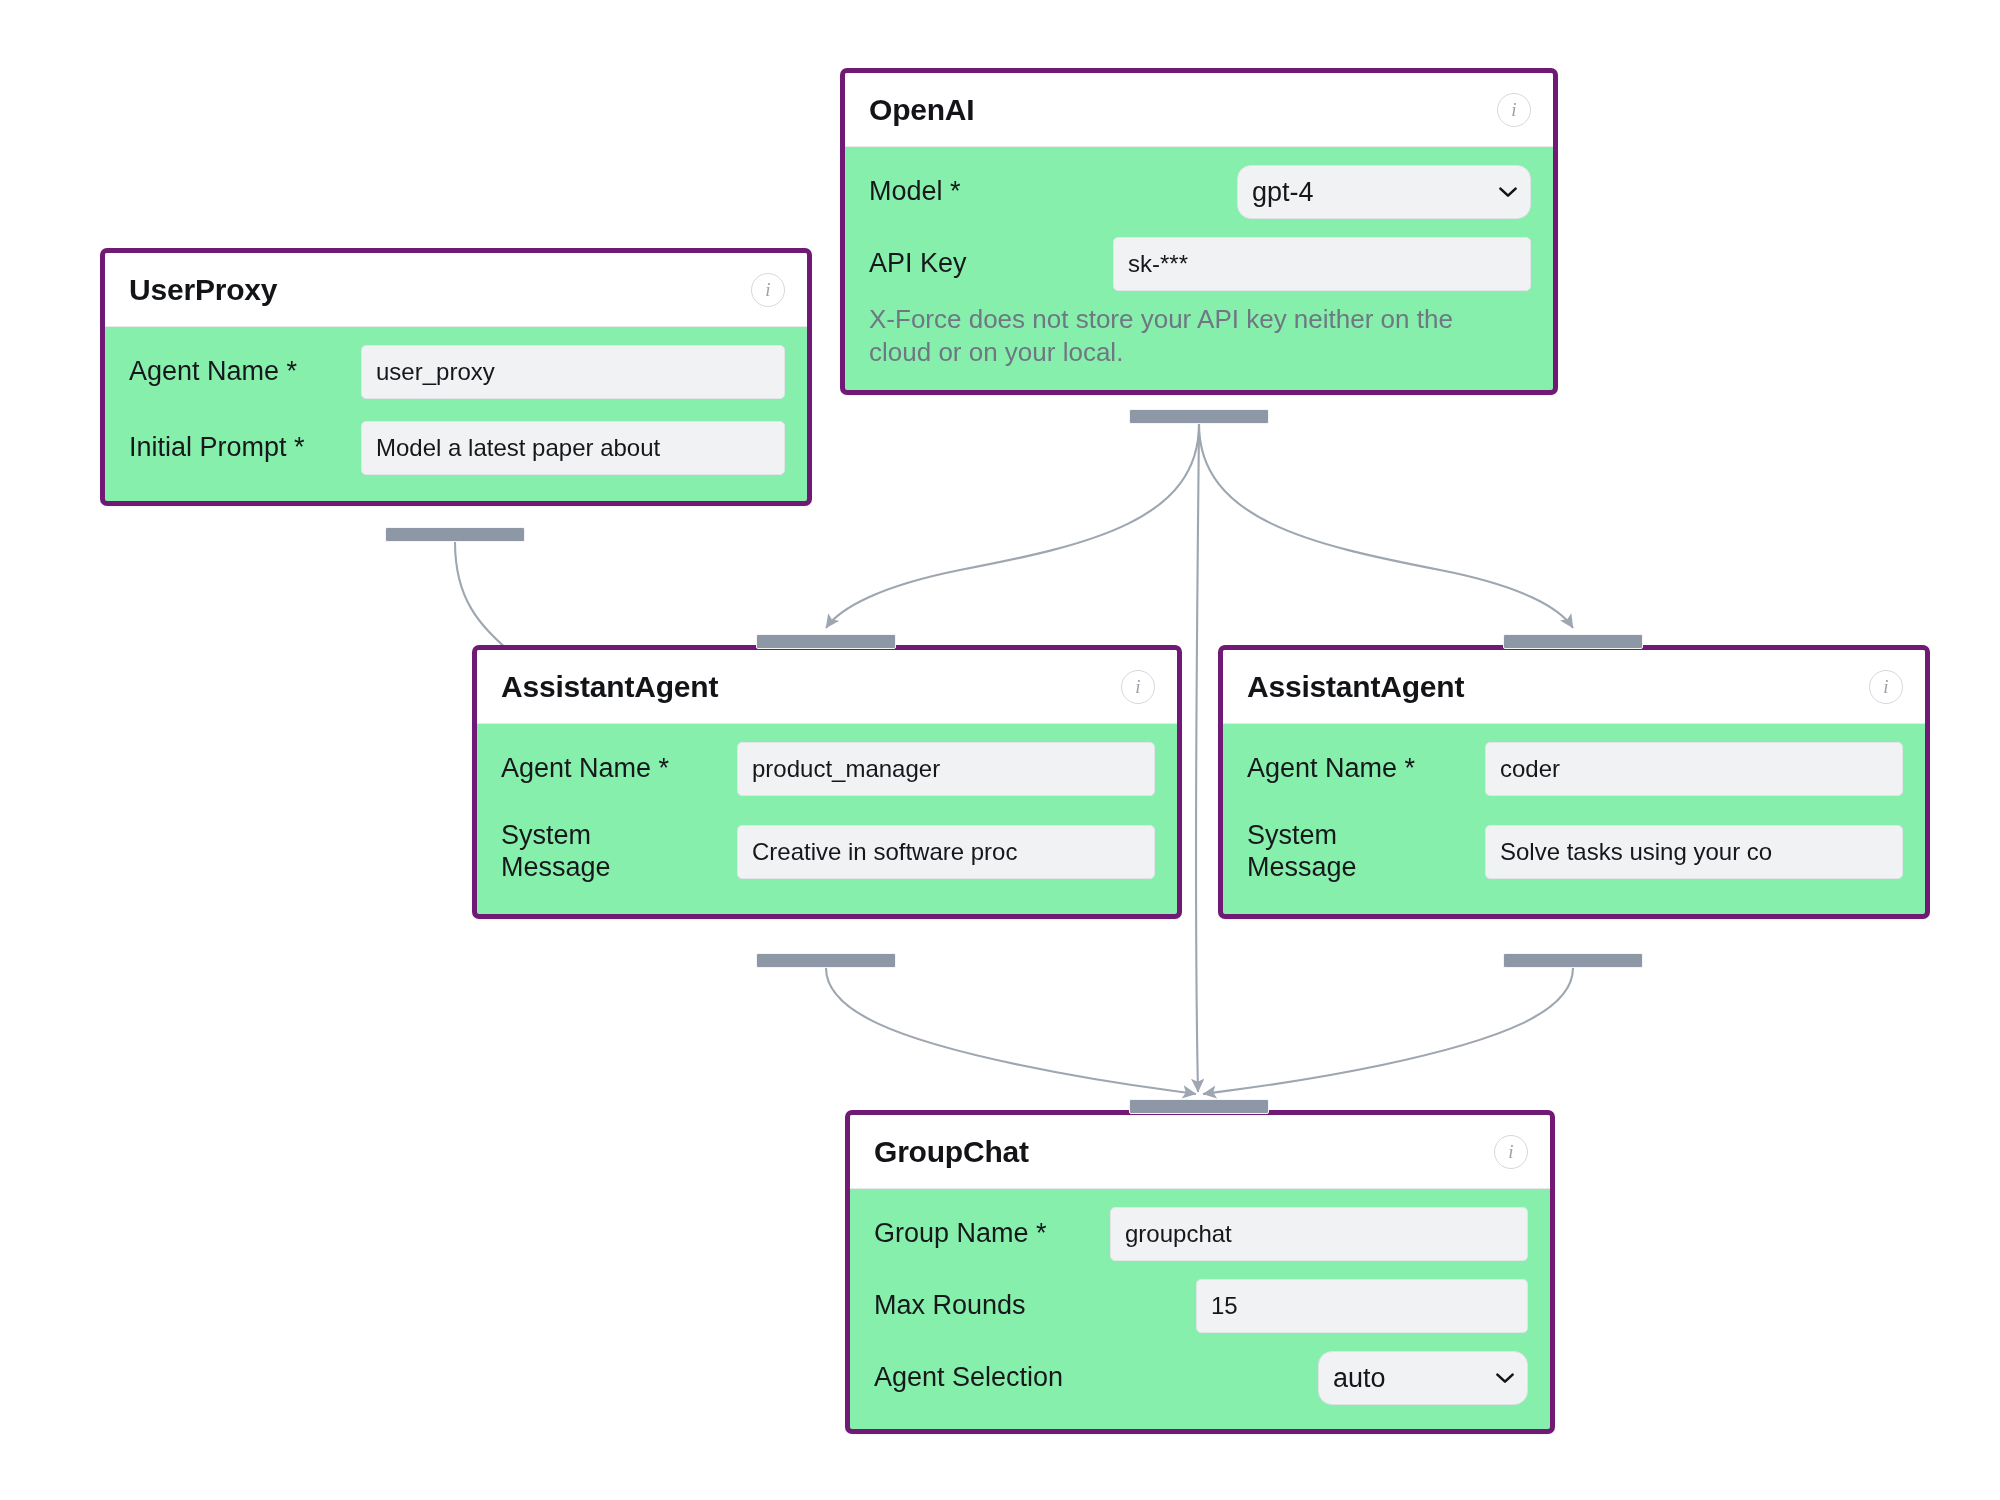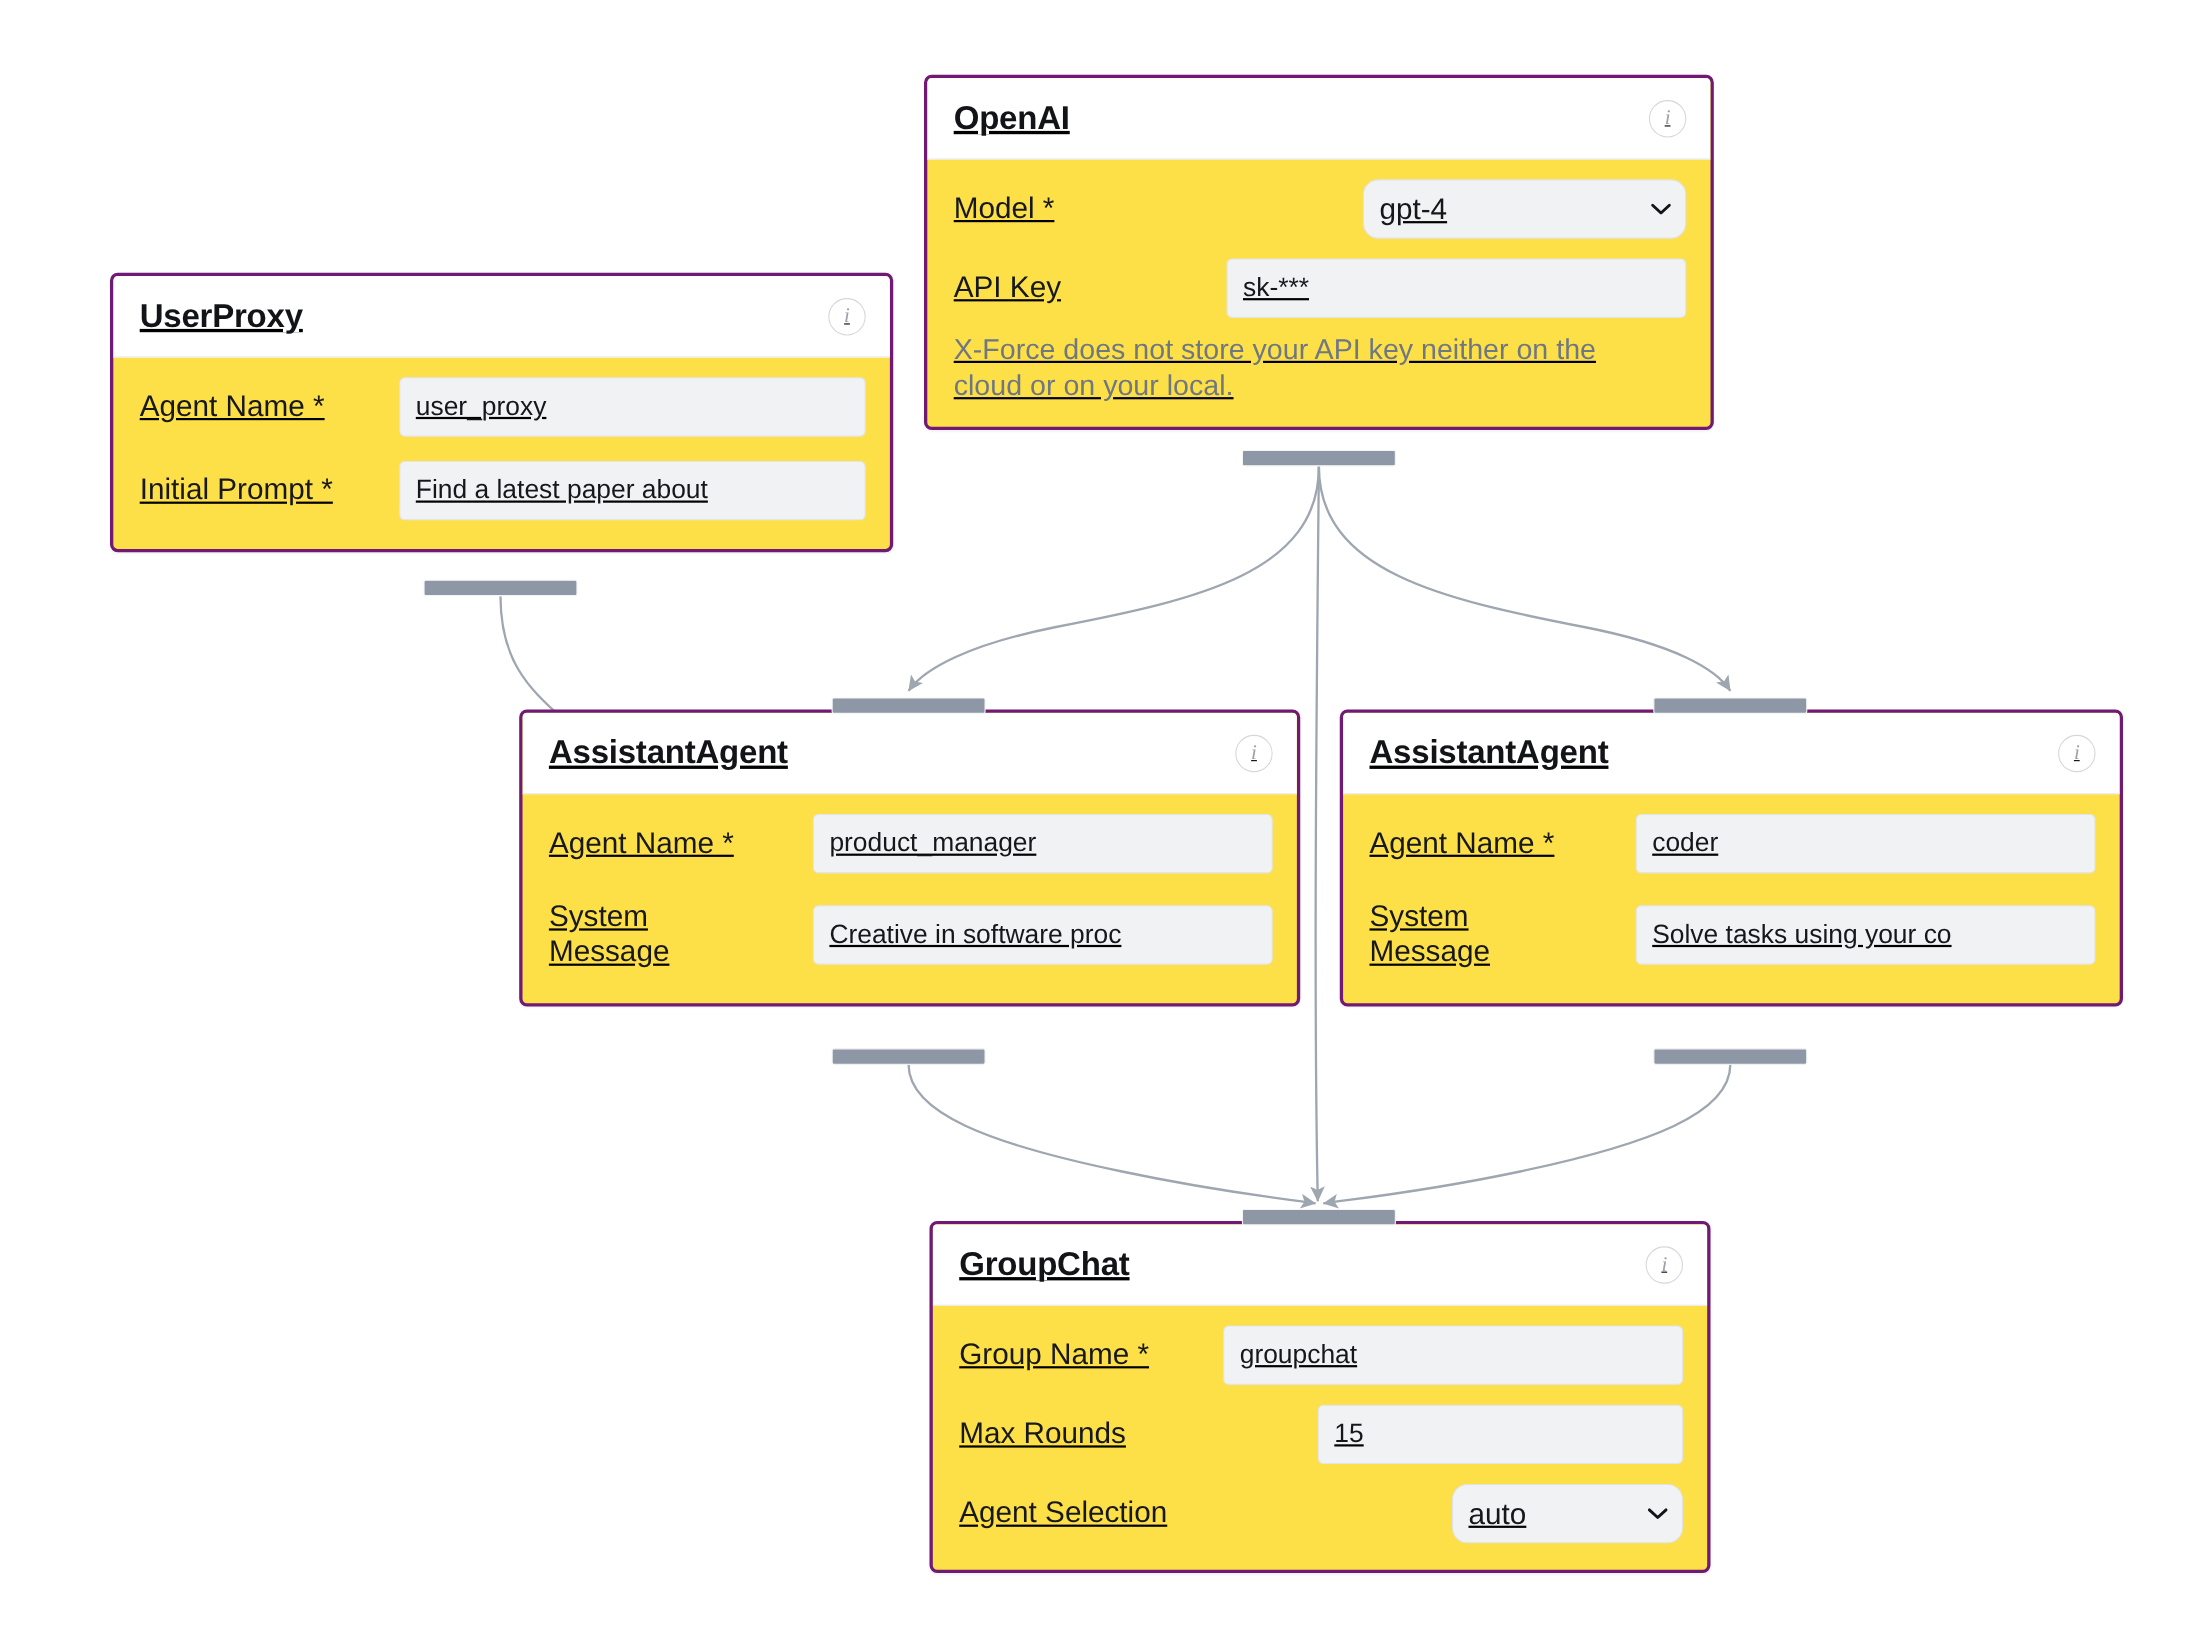--- a/index.html
+++ b/index.html
@@ -32,27 +32,26 @@
     width: 2000px;
     height: 1500px;
     z-index: 1;
     pointer-events: none;
   }
 
   
   .node {
     position: absolute;
     z-index: 5;
-    background: #fde047;
-    border: 3px solid #701a75;
+    background: #86efac;
+    border: 5px solid #701a75;
     border-radius: 7px;
     box-sizing: border-box;
     box-shadow: 0 1px 2px rgba(16, 24, 40, 0.05);
     overflow: hidden;
-    text-decoration: underline;
   }
 
   .node-header {
     background: #ffffff;
     border-bottom: 1px solid #e8eaee;
     height: 74px;
     display: flex;
     align-items: center;
     justify-content: space-between;
     padding: 0 22px 0 24px;
@@ -256,21 +255,21 @@
 
       <div class="field-row" style="margin-bottom:22px">
         <span class="field-label">Agent Name *</span>
         <span class="field-spacer"></span>
         <div class="field-input" style="width:424px">user_proxy</div>
       </div>
 
       <div class="field-row">
         <span class="field-label">Initial Prompt *</span>
         <span class="field-spacer"></span>
-        <div class="field-input" style="width:424px">Find a latest paper about</div>
+        <div class="field-input" style="width:424px">Model a latest paper about</div>
       </div>
     </div>
   </div>
 
   <div class="node" id="node-assistant-pm" style="z-index:6">
     <div class="node-header">
       <span class="node-title">AssistantAgent</span>
       <span class="info-icon">i</span>
     </div>
     <div class="node-body" style="padding-bottom:30px">

